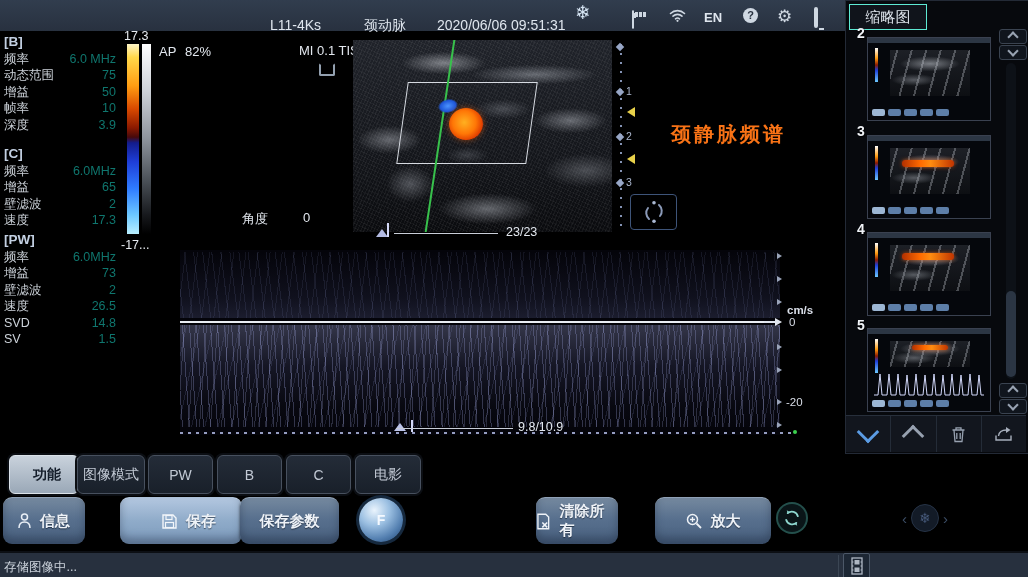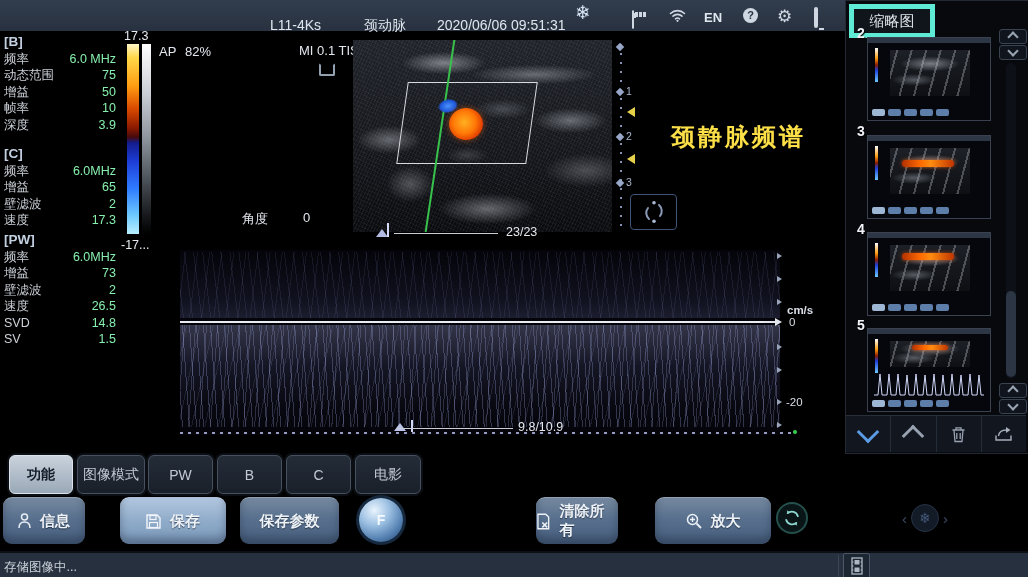--- a/index.html
+++ b/index.html
@@ -14,21 +14,21 @@
   .batt:after{content:"";position:absolute;right:-3px;top:2px;width:2px;height:5px;background:#cfd8e2;}
   .batt i{position:absolute;top:1px;width:3px;height:5px;background:#cfd8e2;}
   .helpc{width:15px;height:15px;border-radius:50%;background:#cfd8e2;color:#27313f;font-weight:bold;
          font-size:11px;text-align:center;line-height:15px;}
   .mon{width:15px;height:10px;border:2px solid #cfd8e2;border-radius:2px;position:relative;}
   .mon:after{content:"";position:absolute;left:3px;bottom:-4px;width:5px;height:2px;background:#cfd8e2;}
   
   .sec{left:4px;width:112px;color:#cdd3da;}
   .sec h4{margin:0 0 1px 0;font-size:13.5px;font-weight:bold;color:#c3d0e2;line-height:17px;}
   .prow{display:flex;justify-content:space-between;font-size:12.5px;line-height:16.4px;}
-  .prow b{font-weight:normal;color:#86efac;}
+  .prow b{font-weight:normal;color:#0f766e;}
   
   .cbar{left:127px;top:44px;width:12px;height:190px;
     background:linear-gradient(180deg,#fff6c8 0%,#ffd84a 7%,#ff9d12 22%,#d94a00 34%,#8c1a00 44%,#47090b 49%,
     #131c8c 52%,#1e3ed8 62%,#2f7bff 76%,#6cc8ff 90%,#b9efff 100%);}
   .gbar{left:142px;top:44px;width:9px;height:190px;
     background:linear-gradient(180deg,#ffffff 0%,#cdd1d8 25%,#8d939c 50%,#4a5057 72%,#17191d 90%,#000 100%);}
   .cbar-lbl{color:#e7ebf0;font-size:12.5px;}
   
   .bimg{left:353px;top:40px;width:259px;height:192px;overflow:hidden;background:
     radial-gradient(60px 16px at 35% 12%,rgba(215,218,224,.50),transparent 70%),
@@ -54,21 +54,21 @@
   .probe-mark{left:319px;top:63px;width:12px;height:9px;border:2px solid #93a0af;border-radius:2px;border-top-color:transparent;}
   .ovl-text{color:#e2e7ee;font-size:13px;}
   
   .ruler-dots{left:620px;top:44px;width:2px;height:188px;
     background:repeating-linear-gradient(180deg,#8392b4 0 2px,transparent 2px 9px);}
   .dia{width:6px;height:6px;background:#97a6c6;transform:rotate(45deg);}
   .rnum{color:#aab6ce;font-size:10.5px;}
   .foc{width:0;height:0;border-top:5px solid transparent;border-bottom:5px solid transparent;border-right:8px solid #e8d14a;}
   .rotbox{left:630px;top:194px;width:45px;height:34px;border:1px solid #3e5479;border-radius:4px;
     display:flex;align-items:center;justify-content:center;}
-  .annot{left:671px;top:121px;color:#fde047;font-size:24px;font-weight:bold;letter-spacing:3px;}
+  .annot{left:671px;top:121px;color:#f97316;font-size:20px;font-weight:bold;letter-spacing:3px;}
   
   .tri-up{width:0;height:0;border-left:6px solid transparent;border-right:6px solid transparent;border-bottom:8px solid #b2bae2;}
   .slider-line{height:1px;background:#c9ced8;}
   .slider-tick{width:2px;background:#d4d9f8;}
   
   .spec{left:180px;top:250px;width:600px;height:185px;background:#04040a;overflow:hidden;}
   .spec-above{left:0;top:2px;width:600px;height:66px;
     background:repeating-linear-gradient(83deg,transparent 0 3px,rgba(130,140,195,.13) 3px 4px,transparent 4px 9px),
     repeating-linear-gradient(97deg,transparent 0 5px,rgba(150,160,215,.10) 5px 6px,transparent 6px 12px),
     linear-gradient(180deg,rgba(20,22,40,.0) 0%,rgba(90,96,150,.14) 70%,rgba(120,128,190,.20) 100%);}
@@ -80,21 +80,21 @@
     linear-gradient(180deg,rgba(175,182,235,.28) 0%,rgba(110,116,175,.16) 40%,rgba(55,60,95,.08) 80%,rgba(30,32,55,.04) 100%);}
   .spec-trace{left:180px;top:432px;width:614px;height:2px;
     background:repeating-linear-gradient(90deg,rgba(175,184,225,.85) 0 3px,transparent 3px 8px);}
   .tick-r{width:0;height:0;border-top:3px solid transparent;border-bottom:3px solid transparent;border-left:5px solid #9aa4ba;}
   .axis-lbl{color:#d9dee8;font-size:11.5px;}
   .base-arrow{width:0;height:0;border-top:4px solid transparent;border-bottom:4px solid transparent;border-left:7px solid #e0e5ee;}
   .base-arrow-line{height:2px;background:#e0e5ee;}
   .gdot{width:4px;height:4px;border-radius:50%;background:#3bd14e;}
   
   .tpanel{left:845px;top:0;width:182px;height:452px;background:#07090d;border:1px solid #232a36;}
-  .ttab{left:3px;top:3px;width:76px;height:24px;border:5px solid #5eead4;background:#10141b;
+  .ttab{left:3px;top:3px;width:76px;height:24px;border:1px solid #5eead4;background:#10141b;
         color:#dde3ea;font-size:15px;text-align:center;line-height:24px;}
   .tnum{color:#f0f3f7;font-size:14px;font-weight:bold;text-shadow:1px 1px 1px #000;}
   .thumb{width:122px;height:82px;border:1px solid #3a4150;background:#05070c;overflow:hidden;}
   .t-top{position:absolute;left:0;top:0;width:100%;height:5px;background:#2c3644;}
   .t-cb{position:absolute;left:7px;top:10px;width:3px;height:34px;
         background:linear-gradient(180deg,#fff,#ff9d12 30%,#8c1a00 50%,#1e3ed8 65%,#6cc8ff 100%);}
   .t-spk{position:absolute;left:22px;top:12px;width:80px;height:46px;
     background:radial-gradient(40px 10px at 50% 30%,rgba(200,205,212,.55),transparent 75%),
     radial-gradient(30px 8px at 30% 65%,rgba(170,175,183,.45),transparent 75%),
     repeating-linear-gradient(105deg,transparent 0 6px,rgba(215,220,228,.30) 6px 8px,transparent 8px 14px),
@@ -114,27 +114,27 @@
   .ttool{left:846px;top:415px;width:180px;height:36px;background:#12161e;border-top:1px solid #272f3b;
          display:flex;align-items:center;}
   .ttool .slot{flex:1;display:flex;align-items:center;justify-content:center;height:100%;border-right:1px solid #242c38;}
   .ttool .slot:last-child{border-right:none;}
   .bigchv{width:13px;height:13px;border-left:3px solid #97a1b0;border-bottom:3px solid #97a1b0;}
   .bigchv.blue{border-color:#5b9ce4;}
   
   .tab{position:absolute;top:455px;height:37px;border-radius:6px;font-size:14px;display:flex;
        align-items:center;justify-content:center;box-shadow:0 0 0 2px #0b0e13;cursor:default;}
   .tab.off{background:linear-gradient(180deg,#242c38,#19202a);color:#c2c9d4;border:1px solid #47505e;}
-  .tab.on{background:linear-gradient(180deg,#c9d2dc,#9aa8b7);color:#131c29;border:1px solid #dbe2e9;font-weight:bold;}
+  .tab.on{background:linear-gradient(180deg,#c9d2dc,#9aa8b7);color:#131c29;border:1px solid #dbe2e9;font-weight:bold;padding-left:6px;}
   
   .btn{position:absolute;top:497px;height:46px;border-radius:9px;color:#eef2f7;font-size:15px;font-weight:bold;
        background:linear-gradient(180deg,#75899f 0%,#58708e 45%,#48607e 100%);
        border-top:1px solid rgba(230,240,250,.45);box-shadow:0 2px 3px rgba(0,0,0,.6), inset 0 -6px 8px rgba(20,30,50,.35);
        display:flex;align-items:center;justify-content:center;gap:9px;text-shadow:0 1px 1px rgba(10,20,35,.6);}
-  .btn.light{background:linear-gradient(180deg,#b3c7e0 0%,#8fabc9 50%,#7c9abc 100%);}
+  .btn.light{background:linear-gradient(180deg,#b3c7e0 0%,#8fabc9 50%,#7c9abc 100%);padding-left:16px;}
   .fslot{left:374px;top:496px;width:16px;height:48px;background:#05070b;border-radius:8px;}
   .fball{left:359px;top:498px;width:44px;height:44px;border-radius:50%;
     background:radial-gradient(circle at 35% 28%,#eaf4fd,#9cc0e2 35%,#537fb0 68%,#2c5280 90%);
     box-shadow:0 0 0 3px #16293e,0 2px 4px rgba(0,0,0,.7);color:#f4f9ff;font-size:14px;font-weight:bold;
     display:flex;align-items:center;justify-content:center;}
   .circbtn{left:778px;top:504px;width:28px;height:28px;border-radius:50%;background:#0a1518;
     box-shadow:0 0 0 2px #24504c;display:flex;align-items:center;justify-content:center;}
   .frzdim{left:901px;top:503px;width:48px;height:30px;display:flex;align-items:center;justify-content:center;
     color:#3c4e66;font-size:15px;gap:4px;}
   .frzdim .ball{width:26px;height:26px;border-radius:50%;background:#131b27;border:1px solid #263346;

